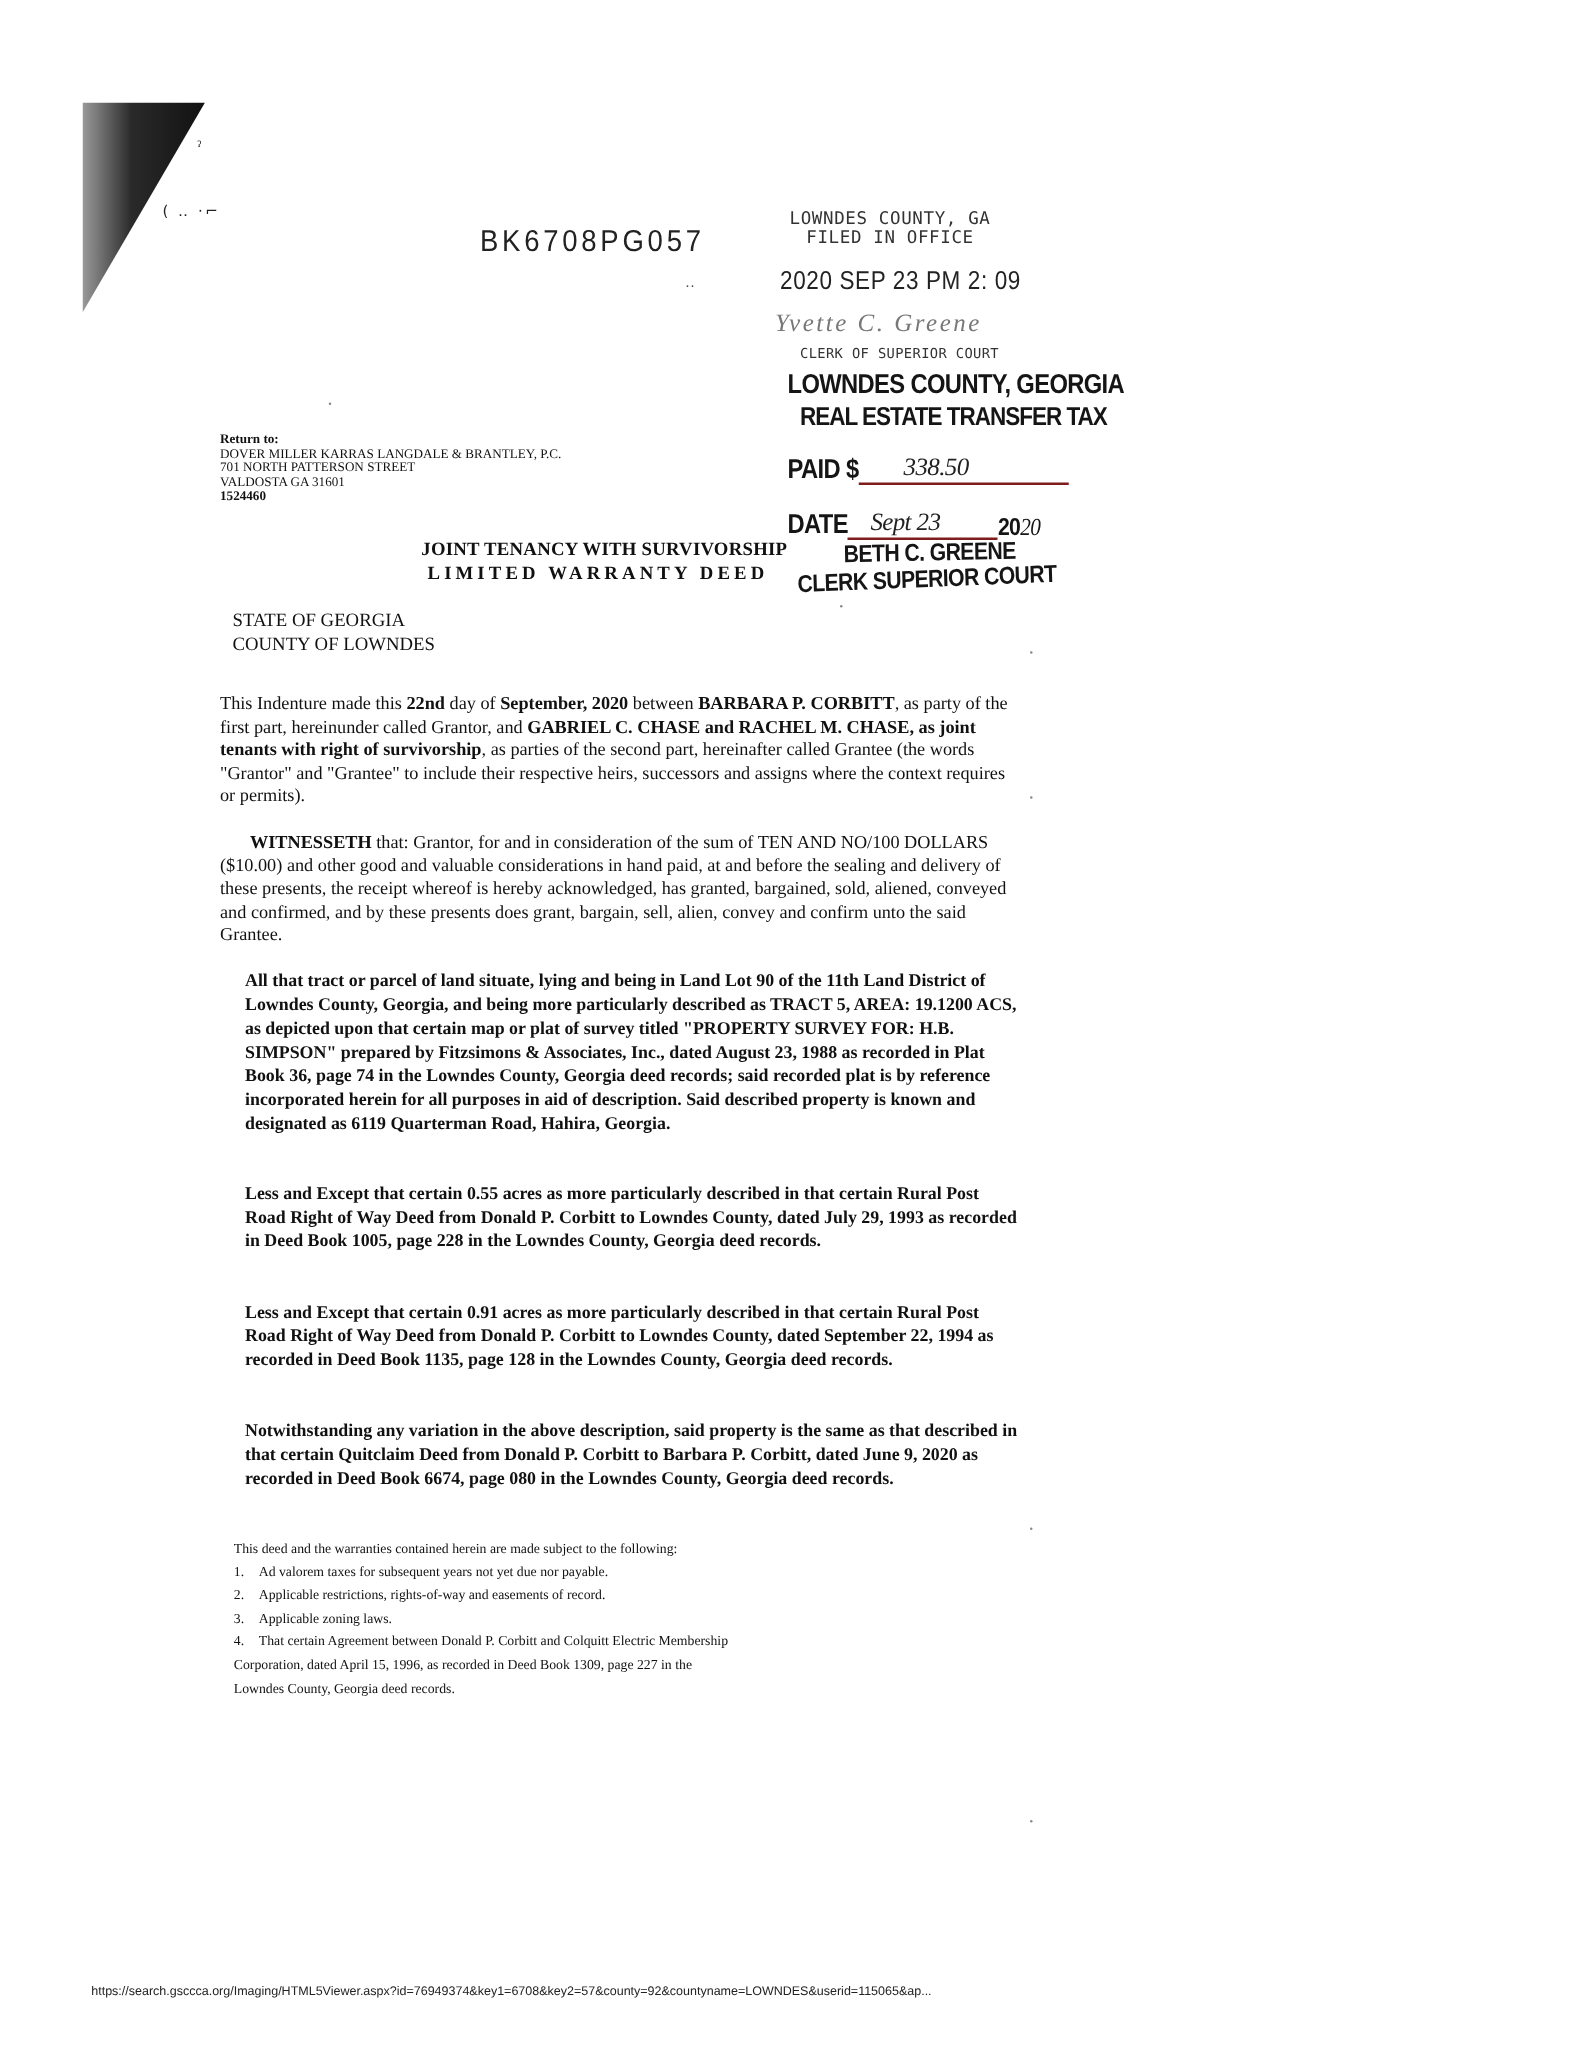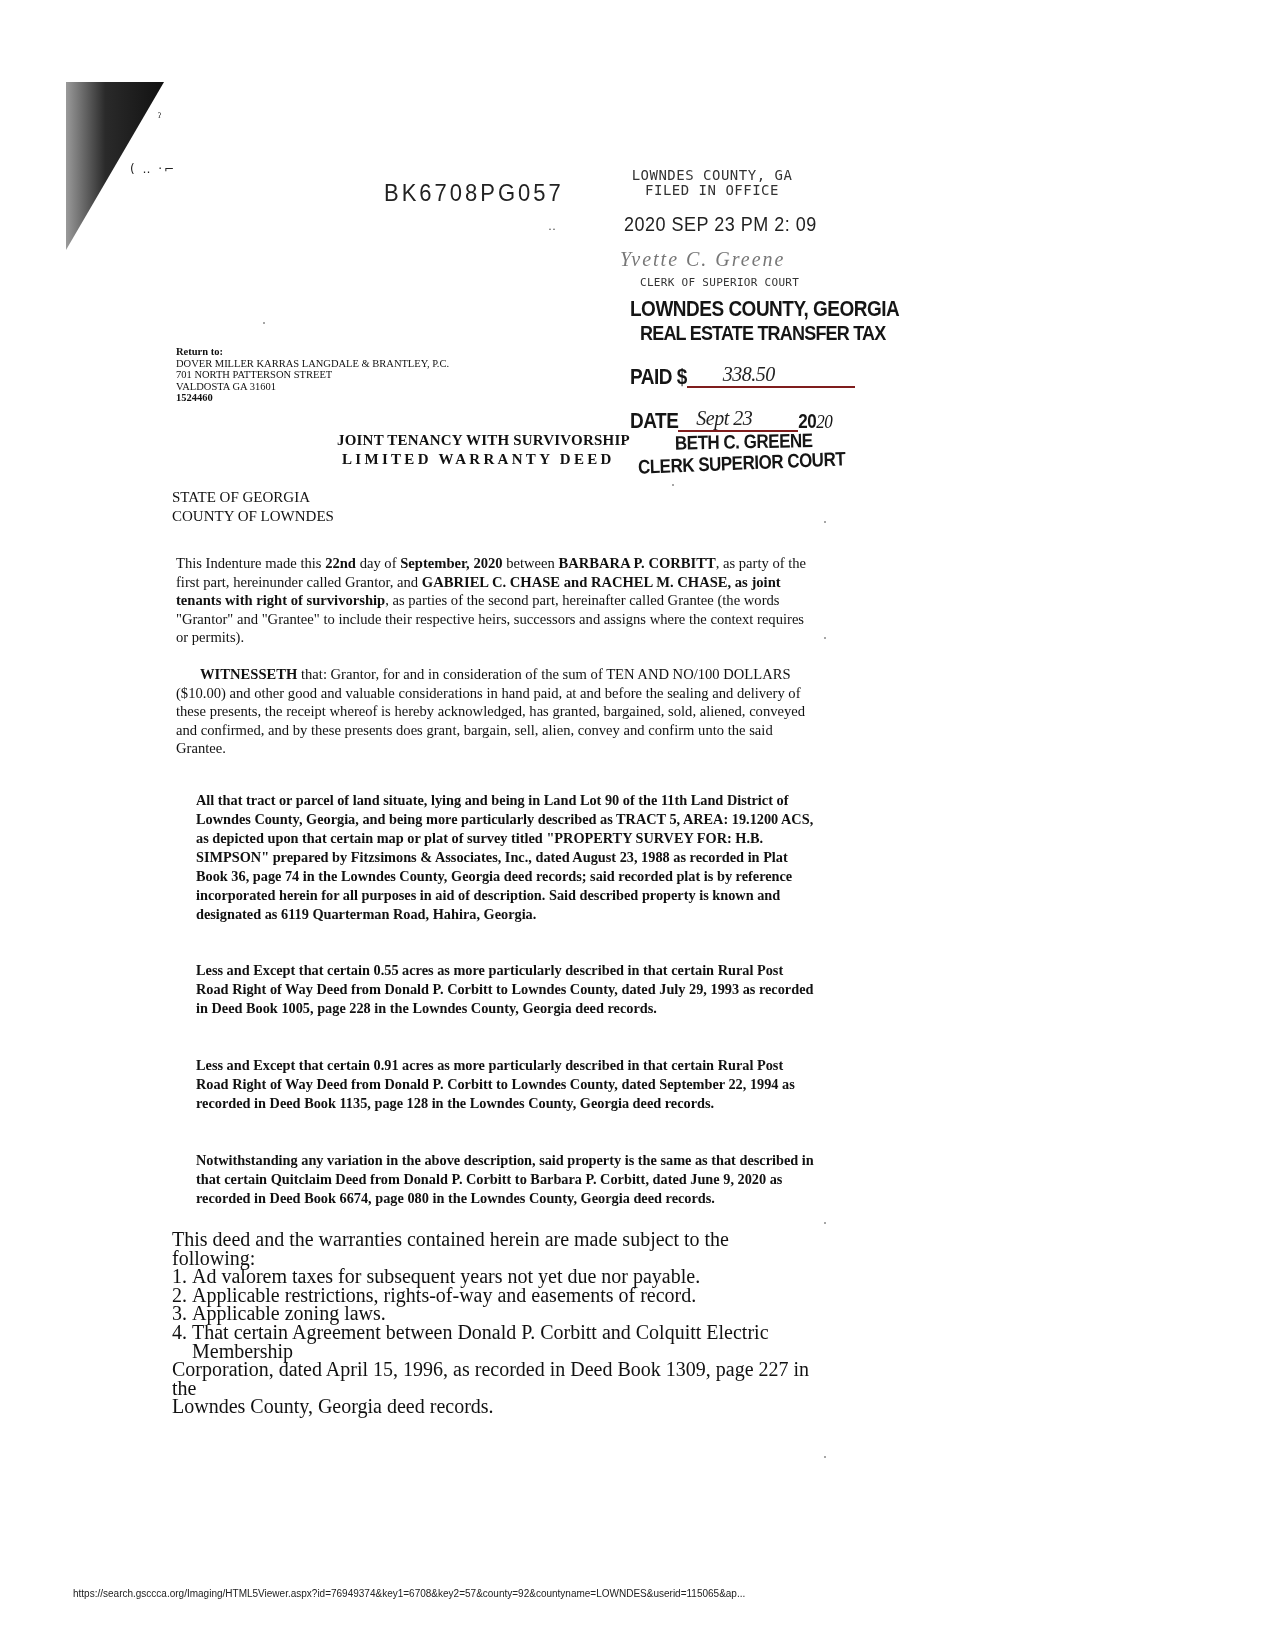--- a/index.html
+++ b/index.html
@@ -22,26 +22,26 @@
   .tax-row .line { border-bottom:2px solid #7f1d1d; display:inline-block; height:22px; position:relative; }
   .tax-row .hand { font-family:"Liberation Serif", serif; font-style:italic; font-weight:normal; font-size:20px; color:#222; position:absolute; left:36px; top:-1px; }
   .tax-row .yr { transform:scaleY(1.15); font-size:17px; }
   .greene { margin-left:45px; margin-top:2px; font-size:17px; letter-spacing:-0.5px; transform:scaleY(1.15) rotate(-1deg); transform-origin:left; }
   .clerk2 { margin-left:8px; margin-top:4px; font-size:17px; letter-spacing:-0.5px; transform:scaleY(1.15) rotate(-2deg); transform-origin:left; }
   .return-to { left:176px; top:346px; font-family:"Liberation Serif", serif; font-size:10.5px; line-height:11.5px; color:#111; }
   .return-to .rt-label { font-weight:bold; }
   .return-to .rt-id { font-weight:bold; }
   .title1 { left:337px; top:432px; font-weight:bold; font-size:15px; letter-spacing:0.2px; }
   .title2 { left:342px; top:451px; font-weight:bold; font-size:15px; letter-spacing:3.3px; }
-  .state { left:172px; top:488px; font-size:15px; line-height:19px; }
+  .state { left:186px; top:488px; font-size:15px; line-height:19px; }
   .para { left:176px; width:640px; font-size:14.6px; line-height:18.6px; }
   .para b { font-weight:bold;text-align:center; }
   .indent { text-indent:24px; }
-  .legal { left:196px; width:620px; font-weight:bold; font-size:14.3px; line-height:19px;margin-top:15px; }
-  .list { left:172px; width:640px; font-size:20px; line-height:18.6px; }
+  .legal { left:196px; width:620px; font-weight:bold; font-size:14.3px; line-height:19px; }
+  .list { left:187px; width:640px; font-size:11px; line-height:18.6px; }
   .list .item { display:flex; }
   .list .num { width:20px; flex:0 0 auto; }
   .footer-url { left:73px; top:1588px; font-family:"Liberation Sans", sans-serif; font-size:10px; color:#222; white-space:nowrap; }
   .footer-page { left:1122px; top:1680px; font-family:"Liberation Sans", sans-serif; font-size:15px; color:#222; }
   .speck { width:2px; height:2px; background:#888; border-radius:1px; }
 </style>
 </head>
 <body>
 
 <svg class="abs corner-shape" width="100" height="170" viewBox="0 0 100 170">

